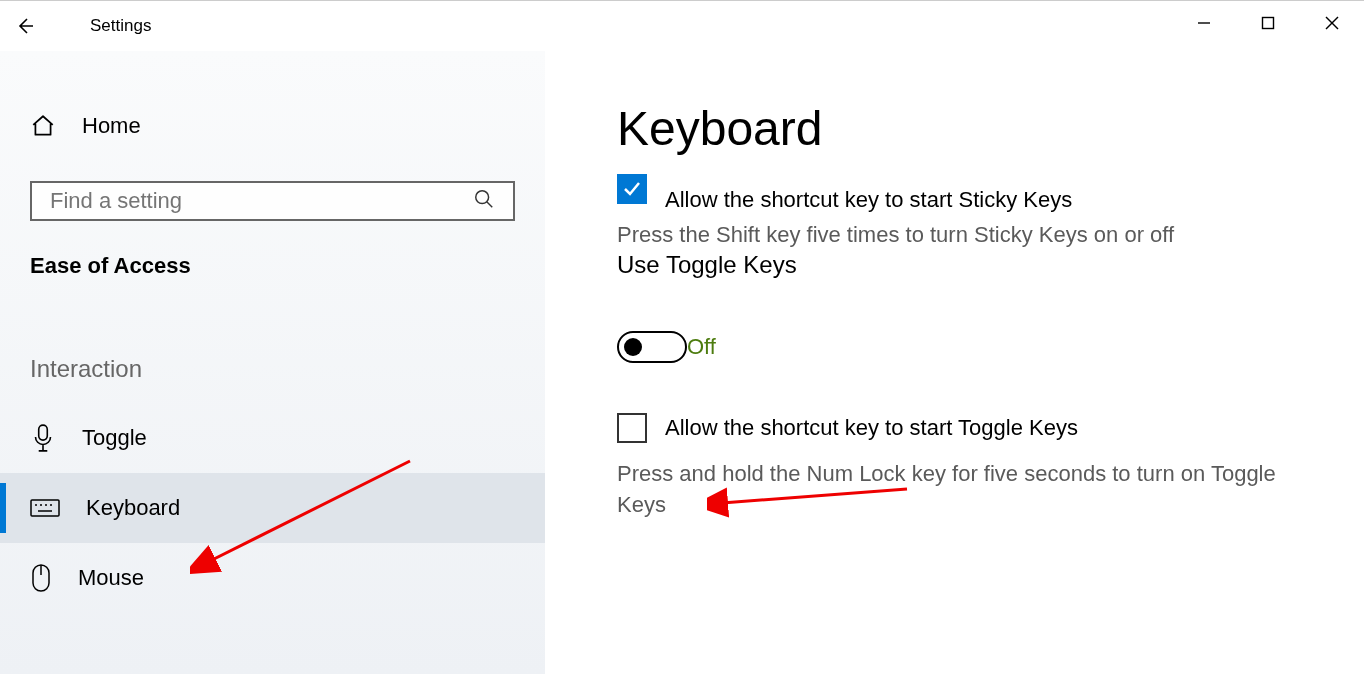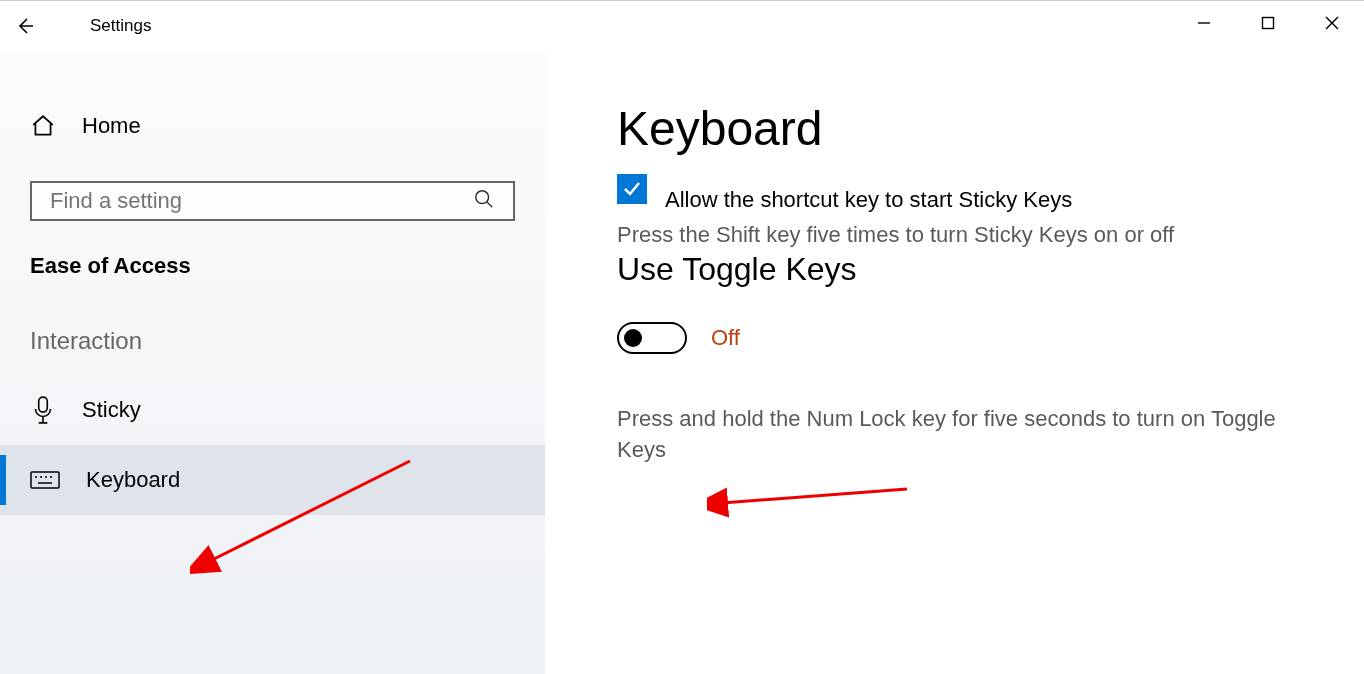--- a/index.html
+++ b/index.html
@@ -80,21 +80,21 @@
     font-size: 22px;
     background: transparent;
     color: #666;
   }
   .search-box .sicon { color: #444; }
   .category {
     font-size: 22px;
     font-weight: 600;
     color: #000;
     padding: 0 30px;
-    margin-bottom: 48px;
+    margin-bottom: 76px;
   }
   .group-label {
     font-size: 24px;
     color: #666;
     padding: 0 30px;
     margin-bottom: 20px;
   }
   .nav-item {
     display: flex;
     align-items: center;
@@ -151,24 +151,24 @@
     font-size: 22px;
     margin-left: 18px;
     color: #000;
   }
   .desc {
     font-size: 22px;
     color: #5a5a5a;
     line-height: 1.4;
   }
   .section-title {
-    font-size: 32px;
+    font-size: 24px;
     font-weight: 400;
     color: #000;
-    margin-bottom: 34px;
+    margin-bottom: 52px;
   }
   .body-text {
     font-size: 22px;
     color: #000;
     margin-bottom: 24px;
     line-height: 1.4;
   }
   .toggle-row {
     display: flex;
     align-items: center;
@@ -183,22 +183,21 @@
   }
   .toggle .knob {
     width: 18px; height: 18px;
     border-radius: 50%;
     background: #000;
     position: absolute;
     left: 5px; top: 5px;
   }
   .toggle-row .tlabel {
     font-size: 22px;
-    margin-left: 24px;
-    color: #c2410c;
+    color: #4d7c0f;
   }
 
   
   .arrow-svg {
     position: absolute;
     pointer-events: none;
   }
   
   .clipped { position: relative; top: 11px; }
 </style>
@@ -254,35 +253,42 @@
 
     <div class="category">Ease of Access</div>
 
     <div class="group-label">Interaction</div>
 
     <div class="nav-item">
       <svg width="26" height="30" viewBox="0 0 24 28">
         <rect x="8" y="2" width="8" height="14" rx="4" stroke="#000" stroke-width="1.5" fill="none"></rect>
         <path d="M5 13 a7 7 0 0 0 14 0 M12 20 V26 M8 26 H16" stroke="#000" stroke-width="1.5" fill="none"></path>
       </svg>
-      <span class="label">Sticky</span>
+      <span class="label">Toggle</span>
     </div>
 
     <div class="nav-item active">
       <svg width="30" height="22" viewBox="0 0 30 22">
         <rect x="1" y="3" width="28" height="16" rx="1" stroke="#000" stroke-width="1.5" fill="none"></rect>
         <line x1="5" y1="8" x2="7" y2="8" stroke="#000" stroke-width="1.5"></line>
         <line x1="10" y1="8" x2="12" y2="8" stroke="#000" stroke-width="1.5"></line>
         <line x1="15" y1="8" x2="17" y2="8" stroke="#000" stroke-width="1.5"></line>
         <line x1="20" y1="8" x2="22" y2="8" stroke="#000" stroke-width="1.5"></line>
         <line x1="8" y1="14" x2="22" y2="14" stroke="#000" stroke-width="1.5"></line>
       </svg>
       <span class="label">Keyboard</span>
     </div>
 
+    <div class="nav-item">
+      <svg width="22" height="30" viewBox="0 0 22 30">
+        <rect x="3" y="2" width="16" height="26" rx="8" stroke="#000" stroke-width="1.5" fill="none"></rect>
+        <line x1="11" y1="2" x2="11" y2="12" stroke="#000" stroke-width="1.5"></line>
+      </svg>
+      <span class="label">Mouse</span>
+    </div>
 
     <svg class="arrow-svg" style="left:190px; top:400px;" width="240" height="140">
       <defs>
           <marker id="ah1" markerWidth="12" markerHeight="12" refX="2" refY="5" orient="auto">
             <path d="M0,0 L0,10 L12,5 z" fill="#e00"></path>
           </marker>
         </defs>
       <line x1="220" y1="10" x2="20" y2="110" stroke="#e00" stroke-width="3" marker-end="url(#ah1)"></line>
     </svg>
   </div>
@@ -304,20 +310,24 @@
     <h2 class="section-title">Use Toggle Keys</h2>
 
 
     <div class="toggle-row">
       <div class="toggle">
         <div class="knob"></div>
       </div>
       <span class="tlabel">Off</span>
     </div>
 
+    <div class="check-row">
+      <div class="checkbox"></div>
+      <span class="clabel">Allow the shortcut key to start Toggle Keys</span>
+    </div>
 
     <div class="desc" style="margin-bottom:17px">Press and hold the Num Lock key for five seconds to turn on Toggle Keys</div>
 
     <svg class="arrow-svg" style="left:150px; top:420px;" width="220" height="50">
       <defs>
           <marker id="ah2" markerWidth="12" markerHeight="12" refX="2" refY="5" orient="auto">
             <path d="M0,0 L0,10 L12,5 z" fill="#e00"></path>
           </marker>
         </defs>
       <line x1="200" y1="18" x2="15" y2="32" stroke="#e00" stroke-width="3" marker-end="url(#ah2)"></line>

